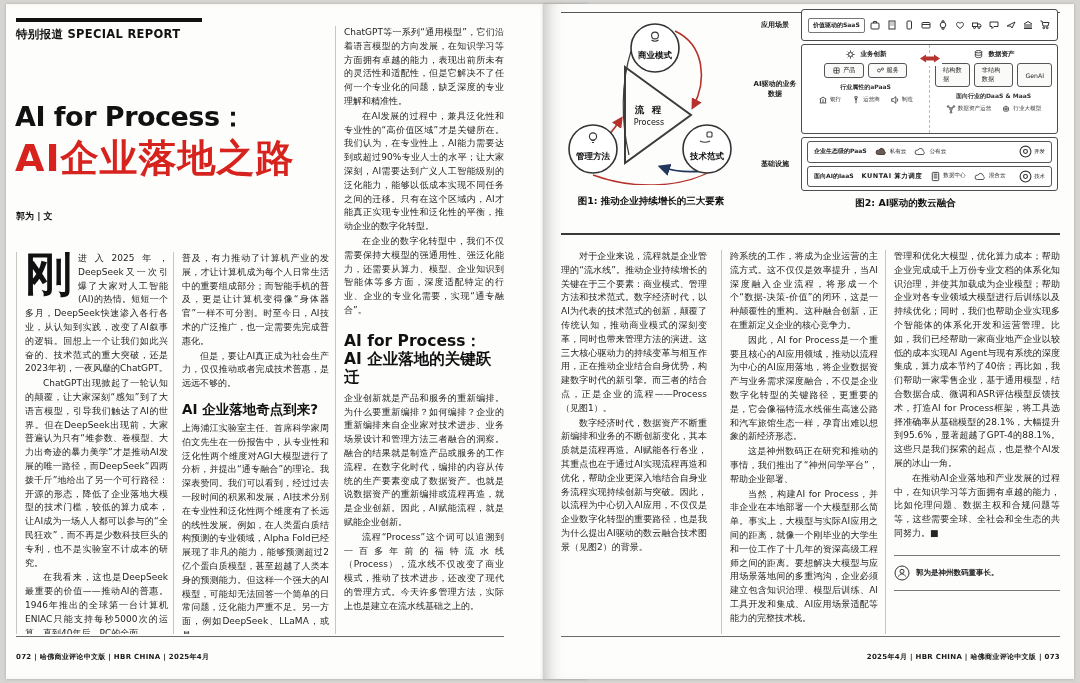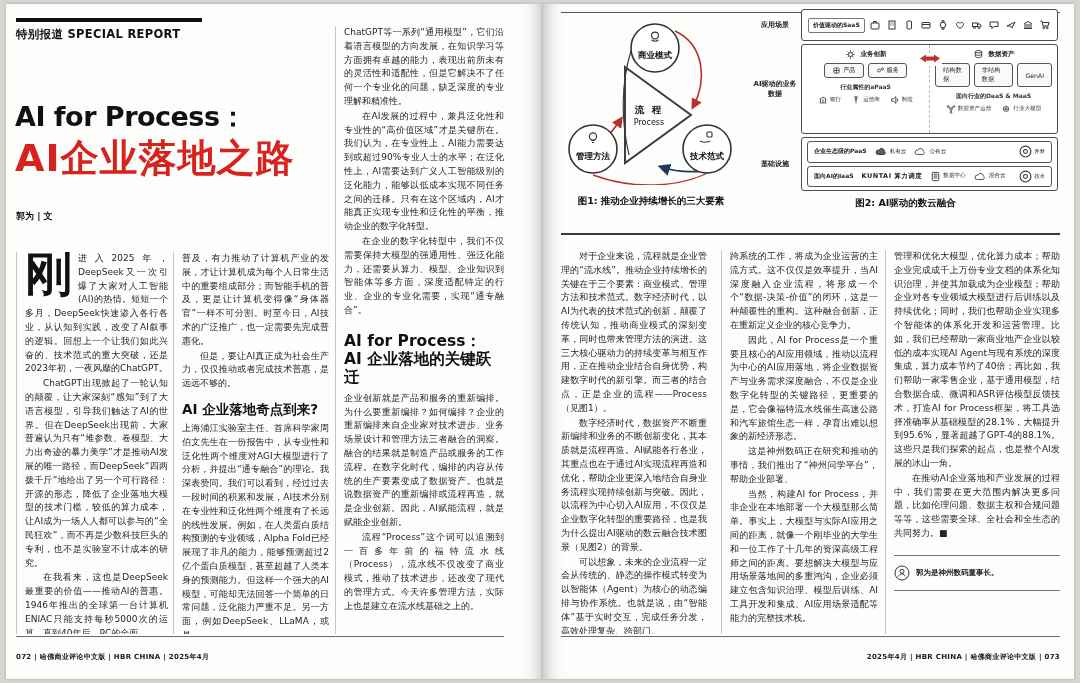--- a/index.html
+++ b/index.html
@@ -1,19 +1,19 @@
 <!DOCTYPE html>
 <html><head>
 <meta charset="utf-8">
 <style>
   html,body{margin:0;padding:0;background:#cfcecb;}
   #stage{position:relative;width:1080px;height:683px;background:#d6d5d2;overflow:hidden;
          font-family:"DejaVu Sans","Liberation Sans",sans-serif;color:#222;}
   .page{position:absolute;top:4px;height:675px;background:#fdfdfc;}
-  .page-left{left:6px;width:537px;box-shadow:inset -16px 0 20px -16px rgba(0,0,0,.35),0 0 3px rgba(0,0,0,.2);}
+  .page-left{left:6px;width:537px;box-shadow:inset -16px 0 20px -16px rgba(0,0,0,.35),0 0 3px rgba(0,0,0,.2);padding-left:44px;}
   .page-right{left:543px;width:531px;box-shadow:inset 16px 0 20px -16px rgba(0,0,0,.35),0 0 3px rgba(0,0,0,.2);}
 
   
   .kicker-rule{position:absolute;left:10px;top:14px;width:186px;height:4px;background:#111;}
   .kicker{position:absolute;left:10px;top:23px;font-size:11.5px;font-weight:bold;letter-spacing:.3px;color:#111;}
   .title-black{position:absolute;left:9px;top:95px;font-size:27px;font-weight:bold;color:#111;letter-spacing:-.5px;}
   .title-red{position:absolute;left:9px;top:129px;font-size:38px;font-weight:bold;letter-spacing:1px;}
   .byline{position:absolute;left:10px;top:206px;font-size:9px;font-weight:bold;color:#111;}
 
   
@@ -103,21 +103,21 @@
 
     <div class="col lp-col2">
       <p class="cont">普及，有力推动了计算机产业的发展，才让计算机成为每个人日常生活中的重要组成部分；而智能手机的普及，更是让计算机变得像“身体器官”一样不可分割。时至今日，AI技术的广泛推广，也一定需要先完成普惠化。</p>
       <p>但是，要让AI真正成为社会生产力，仅仅推动或者完成技术普惠，是远远不够的。</p>
       <div class="h-small">AI 企业落地奇点到来?</div>
       <p class="flush">上海浦江实验室主任、首席科学家周伯文先生在一份报告中，从专业性和泛化性两个维度对AGI大模型进行了分析，并提出“通专融合”的理论。我深表赞同。我们可以看到，经过过去一段时间的积累和发展，AI技术分别在专业性和泛化性两个维度有了长远的线性发展。例如，在人类蛋白质结构预测的专业领域，Alpha Fold已经展现了非凡的能力，能够预测超过2亿个蛋白质模型，甚至超越了人类本身的预测能力。但这样一个强大的AI模型，可能却无法回答一个简单的日常问题，泛化能力严重不足。另一方面，例如DeepSeek、LLaMA，或是</p>
     </div>
 
     <div class="col lp-col3">
       <p class="cont">ChatGPT等一系列“通用模型”，它们沿着语言模型的方向发展，在知识学习等方面拥有卓越的能力，表现出前所未有的灵活性和适配性，但是它解决不了任何一个专业化的问题，缺乏深度的专业理解和精准性。</p>
-      <p>在AI发展的过程中，兼具泛化性和专业性的“高价值区域”才是关键所在。我们认为，在专业性上，AI能力需要达到或超过90%专业人士的水平；在泛化性上，AI需要达到广义人工智能级别的泛化能力，能够以低成本实现不同任务之间的迁移。只有在这个区域内，AI才能真正实现专业性和泛化性的平衡，推动企业的数字化转型。</p>
+      <p>在AI发展的过程中，兼具泛化性和专业性的“高价值区域”才是关键所在。我们认为，在专业性上，AI能力需要达到或超过90%专业人士的水平；让大家深刻，AI需要达到广义人工智能级别的泛化能力，能够以低成本实现不同任务之间的迁移。只有在这个区域内，AI才能真正实现专业性和泛化性的平衡，推动企业的数字化转型。</p>
       <p>在企业的数字化转型中，我们不仅需要保持大模型的强通用性、强泛化能力，还需要从算力、模型、企业知识到智能体等多方面，深度适配特定的行业、企业的专业化需要，实现“通专融合”。</p>
       <div class="h-big">
         <span>AI for Process：</span><br>
         <span>AI 企业落地的关键跃迁</span>
       </div>
       <p class="flush">企业创新就是产品和服务的重新编排。为什么要重新编排？如何编排？企业的重新编排来自企业家对技术进步、业务场景设计和管理方法三者融合的洞察。融合的结果就是制造产品或服务的工作流程。在数字化时代，编排的内容从传统的生产要素变成了数据资产。也就是说数据资产的重新编排或流程再造，就是企业创新。因此，AI赋能流程，就是赋能企业创新。</p>
       <p>流程“Process”这个词可以追溯到一百多年前的福特流水线（Process），流水线不仅改变了商业模式，推动了技术进步，还改变了现代的管理方式。今天许多管理方法，实际上也是建立在流水线基础之上的。</p>
     </div>
 
     <div class="bottom-rule"></div>
@@ -378,33 +378,32 @@
             </div>
           </div>
         </div>
         <div class="figcap">图2: AI驱动的数云融合</div>
       </div>
     </div>
 
     <div class="col rp-col1">
       <p>对于企业来说，流程就是企业管理的“流水线”。推动企业持续增长的关键在于三个要素：商业模式、管理方法和技术范式。数字经济时代，以AI为代表的技术范式的创新，颠覆了传统认知，推动商业模式的深刻变革，同时也带来管理方法的演进。这三大核心驱动力的持续变革与相互作用，正在推动企业结合自身优势，构建数字时代的新引擎。而三者的结合点，正是企业的流程——Process（见图1）。</p>
       <p>数字经济时代，数据资产不断重新编排和业务的不断创新变化，其本质就是流程再造。AI赋能各行各业，其重点也在于通过AI实现流程再造和优化，帮助企业更深入地结合自身业务流程实现持续创新与突破。因此，以流程为中心切入AI应用，不仅仅是企业数字化转型的重要路径，也是我为什么提出AI驱动的数云融合技术图景（见图2）的背景。</p>
-      <p>可以想象，未来的企业流程一定会从传统的、静态的操作模式转变为以智能体（Agent）为核心的动态编排与协作系统。也就是说，由“智能体”基于实时交互，完成任务分发，高效处理复杂、跨部门、</p>
     </div>
 
     <div class="col rp-col2">
       <p class="cont">跨系统的工作，将成为企业运营的主流方式。这不仅仅是效率提升，当AI深度融入企业流程，将形成一个个“数据-决策-价值”的闭环，这是一种颠覆性的重构。这种融合创新，正在重新定义企业的核心竞争力。</p>
       <p>因此，AI for Process是一个重要且核心的AI应用领域，推动以流程为中心的AI应用落地，将企业数据资产与业务需求深度融合，不仅是企业数字化转型的关键路径，更重要的是，它会像福特流水线催生高速公路和汽车旅馆生态一样，孕育出难以想象的新经济形态。</p>
       <p>这是神州数码正在研究和推动的事情，我们推出了“神州问学平台”，帮助企业部署、</p>
       <p>当然，构建AI for Process，并非企业在本地部署一个大模型那么简单。事实上，大模型与实际AI应用之间的距离，就像一个刚毕业的大学生和一位工作了十几年的资深高级工程师之间的距离。要想解决大模型与应用场景落地间的多重鸿沟，企业必须建立包含知识治理、模型后训练、AI工具开发和集成、AI应用场景适配等能力的完整技术栈。</p>
     </div>
 
     <div class="col rp-col3">
       <p class="cont">管理和优化大模型，优化算力成本；帮助企业完成成千上万份专业文档的体系化知识治理，并使其加载成为企业模型；帮助企业对各专业领域大模型进行后训练以及持续优化；同时，我们也帮助企业实现多个智能体的体系化开发和运营管理。比如，我们已经帮助一家商业地产企业以较低的成本实现AI Agent与现有系统的深度集成，算力成本节约了40倍；再比如，我们帮助一家零售企业，基于通用模型，结合数据合成、微调和ASR评估模型反馈技术，打造AI for Process框架，将工具选择准确率从基础模型的28.1%，大幅提升到95.6%，显著超越了GPT-4的88.1%。这些只是我们探索的起点，也是整个AI发展的冰山一角。</p>
-      <p>在推动AI企业落地和产业发展的过程中，我们需要在更大范围内解决更多问题，比如伦理问题、数据主权和合规问题等等，这些需要全球、全社会和全生态的共同努力。■</p>
+      <p>在推动AI企业落地和产业发展的过程中，在知识学习等方面拥有卓越的能力，比如伦理问题、数据主权和合规问题等等，这些需要全球、全社会和全生态的共同努力。■</p>
       <div class="endnote">
         <svg class="ic" width="16" height="16" viewBox="0 0 16 16" fill="none" stroke="#333">
             <circle cx="8" cy="8" r="7"></circle>
             <circle cx="8" cy="6.3" r="2"></circle>
             <path d="M4.5 11.5c.8-1.8 2-2.6 3.5-2.6s2.7.8 3.5 2.6"></path>
           </svg>
         <span>郭为是神州数码董事长。</span>
       </div>
     </div>
 

